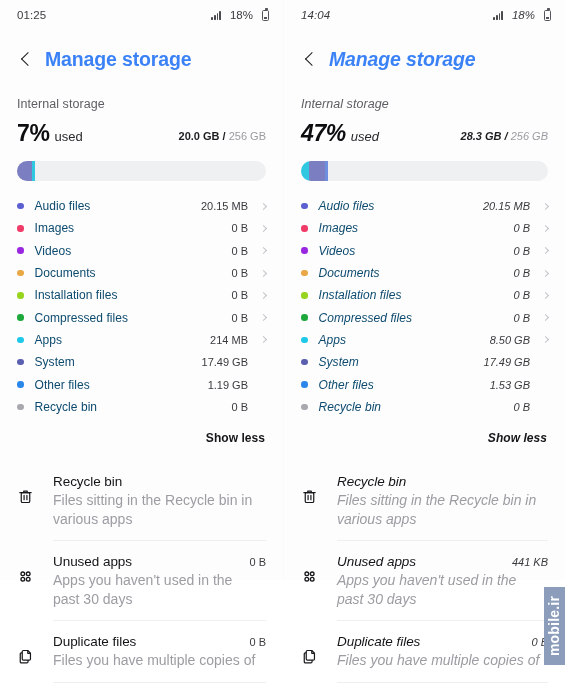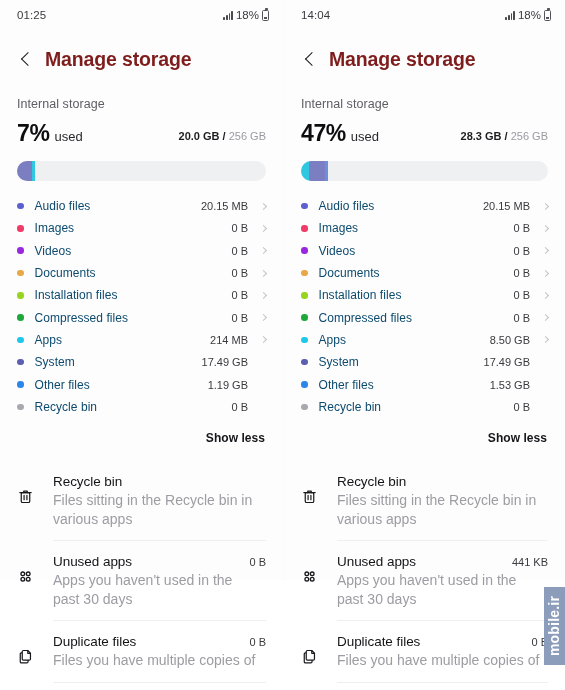--- a/index.html
+++ b/index.html
@@ -5,43 +5,43 @@
   * { margin:0; padding:0; box-sizing:border-box; }
   html, body {
     width:565px; height:690px;
     background:#ffffff;
     font-family:"Liberation Sans", sans-serif;
     -webkit-font-smoothing:antialiased;
   }
   .stage { width:565px; height:690px; display:flex; position:relative; overflow:hidden; background:#fff; }
 
   .phone { width:283px; height:580px; background:#fdfdfe; position:relative; display:flex; flex-direction:column; }
-  .phone.right { width:282px; border-left:1px solid #fafafb; }
+  .phone.right { width:282px; border-left:1px solid #fafafb;font-style:italic; }
 
   
   .statusbar { height:30px; display:flex; align-items:center; justify-content:space-between;
                padding:0 14px 0 17px; flex:0 0 auto; }
   .clock { font-size:11.5px; color:#3b3b3f; letter-spacing:.1px; }
-  .status-right { display:flex; align-items:center; gap:3px; }
+  .status-right { display:flex; align-items:center; gap:9px; }
   .signal { display:flex; align-items:flex-end; gap:1px; height:9px; }
   .signal i { width:1.7px; background:#4a4a4e; display:block; border-radius:.4px; }
   .signal i:nth-child(1){height:3px;} .signal i:nth-child(2){height:5px;}
   .signal i:nth-child(3){height:7px;} .signal i:nth-child(4){height:9px;}
   .batt-pct { font-size:11.5px; color:#3b3b3f; }
   .batt { width:7px; height:11px; border:1.1px solid #54545a; border-radius:1.6px; position:relative; }
   .batt::before { content:""; position:absolute; top:-2.4px; left:1.6px; width:3px; height:1.4px;
                   background:#54545a; border-radius:.6px; }
   .batt::after { content:""; position:absolute; left:.9px; right:.9px; bottom:.9px; height:2px; background:#54545a; }
 
   
   .appbar { display:flex; align-items:center; gap:11px; padding:18px 0 0 18px; flex:0 0 auto; }
   .back-chev { width:16px; height:16px; position:relative; flex:0 0 auto; cursor:pointer; }
   .back-chev::before { content:""; position:absolute; left:5px; top:2.4px; width:9px; height:9px;
       border-left:1.7px solid #1a1a1c; border-bottom:1.7px solid #1a1a1c; transform:rotate(45deg); }
-  .page-title { font-size:19.5px; font-weight:bold; color:#7f1d1d; letter-spacing:-.15px; }
+  .page-title { font-size:19.5px; font-weight:bold; color:#3b82f6; letter-spacing:-.15px; }
 
   
   .summary { padding:26px 17px 0 17px; flex:0 0 auto; }
   .sub-label { font-size:12.5px; color:#5d5d63; letter-spacing:.05px; }
   .usage-row { display:flex; align-items:baseline; justify-content:space-between; margin-top:9px; }
   .usage-left { display:flex; align-items:baseline; gap:5px; }
   .pct { font-size:23px; font-weight:bold; color:#0d0d0f; letter-spacing:-.4px; }
   .used-word { font-size:13px; color:#29292d; }
   .cap { font-size:11px; color:#9a9aa1; white-space:nowrap; position:relative; top:-1px; }
   .cap b { color:#1d1d20; font-weight:bold; }

